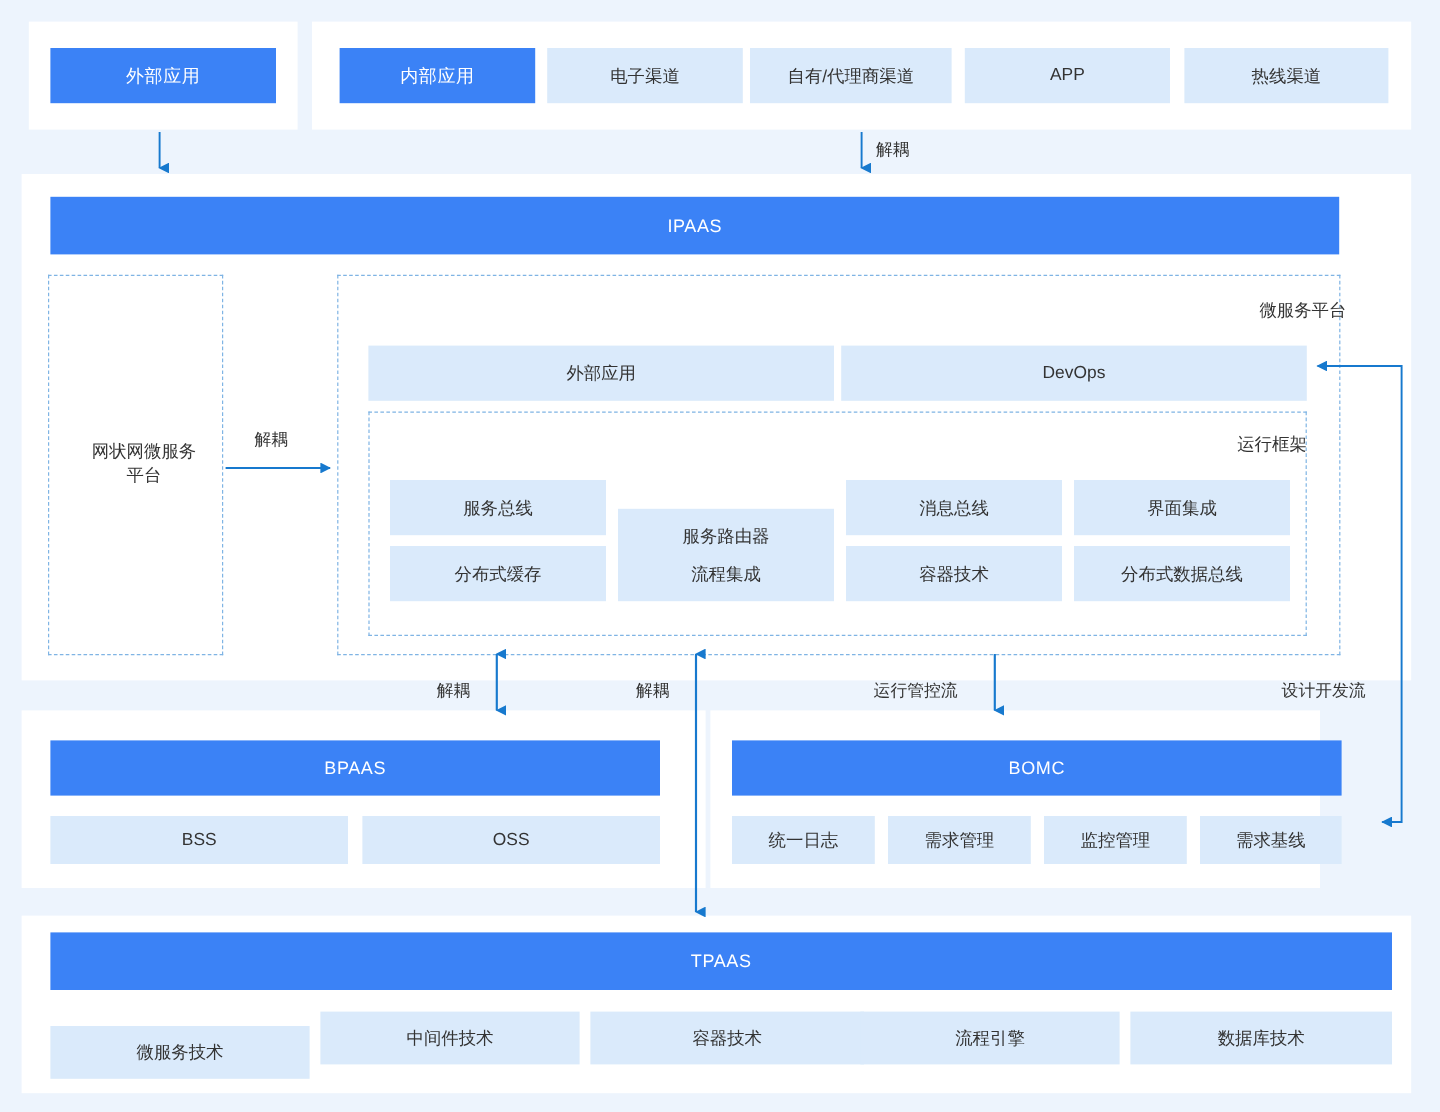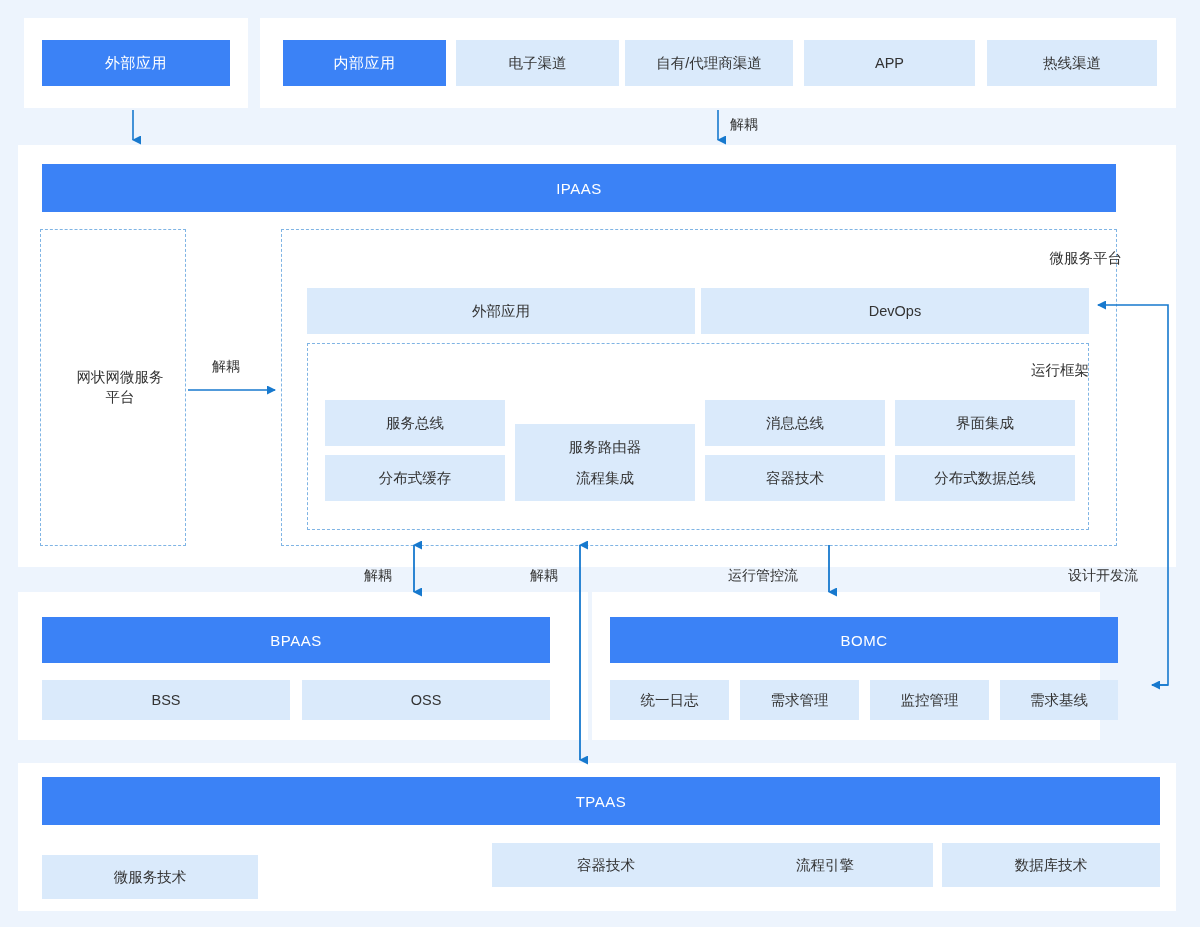--- a/index.html
+++ b/index.html
@@ -163,20 +163,23 @@
     </div>
   </div>
 
   <div class="panel" style="left:18px; top:763px; width:1158px; height:148px;">
     <div class="blue-box" style="left:24px; top:14px; width:1118px; height:48px;">
       <span>TPAAS</span>
     </div>
     <div class="lite-box" style="left:24px; top:80px; width:216px; height:44px;margin-top:12px;">
       <span>微服务技术</span>
     </div>
+    <div class="lite-box" style="left:249px; top:80px; width:216px; height:44px;">
+      <span>中间件技术</span>
+    </div>
     <div class="lite-box" style="left:474px; top:80px; width:228px; height:44px;">
       <span>容器技术</span>
     </div>
     <div class="lite-box" style="left:699px; top:80px; width:216px; height:44px;">
       <span>流程引擎</span>
     </div>
     <div class="lite-box" style="left:924px; top:80px; width:218px; height:44px;">
       <span>数据库技术</span>
     </div>
   </div>

